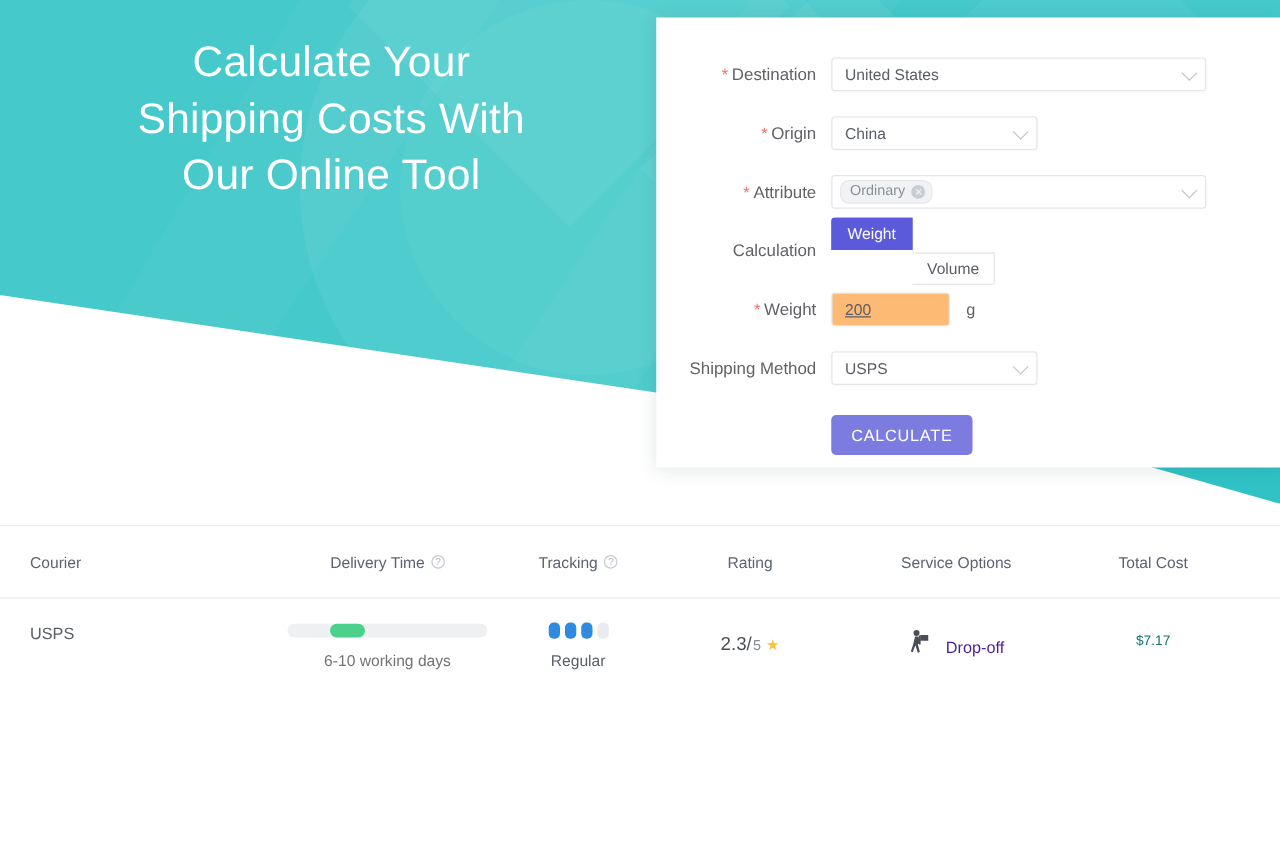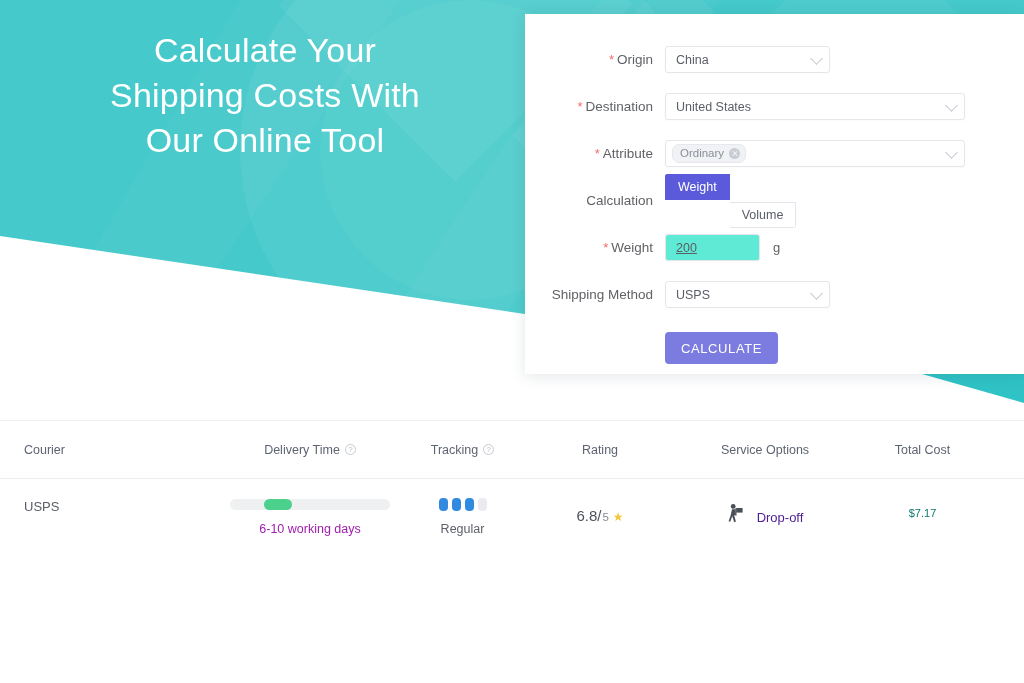--- a/index.html
+++ b/index.html
@@ -123,21 +123,21 @@
   .segbtn.active {
     background: #5a5adb;
     border-color: #5a5adb;
     color: #ffffff;
   }
 
   .textinput {
     width: 95px; height: 27px;
     border: 1px solid #e6e6ea;
     border-radius: 3px;
-    background: #5eead4;
+    background: #fdba74;
     font-size: 12.5px;
     color: #5a5e66;
     padding: 0 10px;
     font-family: "Liberation Sans", sans-serif;
     outline: none;
     box-shadow: 0 1px 2px rgba(0,0,0,0.02);
     text-decoration: underline;
   }
   .unit { margin-left: 13px; font-size: 13px; color: #606266; }
 
@@ -203,21 +203,21 @@
   .cellv { display:flex; flex-direction:column; align-items:center; }
   .dbar {
     width: 160px; height: 11px; border-radius: 6px;
     background: #eef0f1; position: relative;
   }
   .dbar-fill {
     position: absolute; left: 34px; top: 0;
     width: 28px; height: 11px; border-radius: 6px;
     background: #4bd18b;
   }
-  .dlabel { margin-top: 12px; font-size: 12.5px; color: #a21caf; }
+  .dlabel { margin-top: 12px; font-size: 12.5px; color: #737373; }
 
   .tdots { display:flex; gap: 4px; align-items:center; height: 11px; }
   .tdot { width: 9px; height: 13px; border-radius: 4px; background:#2f8ae0; }
   .tdot.off { background: #e9ebee; }
   .tlabel { margin-top: 12px; font-size: 12.5px; color: #5c6068; }
 
   .rating { font-size: 15px; color: #4d5159; display:flex; align-items:baseline; }
   .rating .denom { font-size: 11.5px; color: #868b94; margin-left:1px; }
   .star { color: #f8c43a; font-size: 12px; margin-left: 4px; }
 
@@ -259,37 +259,37 @@
 
     <div class="hero-title">Calculate Your
 Shipping Costs With
 Our Online Tool</div>
   </div>
 
   <div class="card">
 
     <div class="frow">
       <div class="flabel">
+        <span class="req">*</span><span>Destination</span>
+      </div>
+      <div class="fctl">
+        <div class="selectbox w-lg">
+          <span>United States</span>
+          <span class="chev"></span>
+        </div>
+      </div>
+    </div>
+
+    <div class="frow">
+      <div class="flabel">
         <span class="req">*</span><span>Origin</span>
       </div>
       <div class="fctl">
         <div class="selectbox w-sm">
           <span>China</span>
-          <span class="chev"></span>
-        </div>
-      </div>
-    </div>
-
-    <div class="frow">
-      <div class="flabel">
-        <span class="req">*</span><span>Destination</span>
-      </div>
-      <div class="fctl">
-        <div class="selectbox w-lg">
-          <span>United States</span>
           <span class="chev"></span>
         </div>
       </div>
     </div>
 
     <div class="frow">
       <div class="flabel">
         <span class="req">*</span><span>Attribute</span>
       </div>
       <div class="fctl">
@@ -381,21 +381,21 @@
               <span class="tdot"></span>
               <span class="tdot"></span>
               <span class="tdot off"></span>
             </div>
             <div class="tlabel">Regular</div>
           </div>
         </div>
 
         <div class="c-rating" style="display:flex;justify-content:center;padding-top:8px;">
           <div class="rating">
-            <span>6.8/</span>
+            <span>2.3/</span>
             <span class="denom">5</span>
             <span class="star">★</span>
           </div>
         </div>
 
         <div class="c-service" style="display:flex;justify-content:center;padding-top:4px;">
           <div class="service">
             <span>
               <svg width="20" height="24" viewBox="0 0 20 24" xmlns="http://www.w3.org/2000/svg">
                 <circle cx="6.2" cy="3.4" r="2.4" fill="#4a4f57"></circle>

